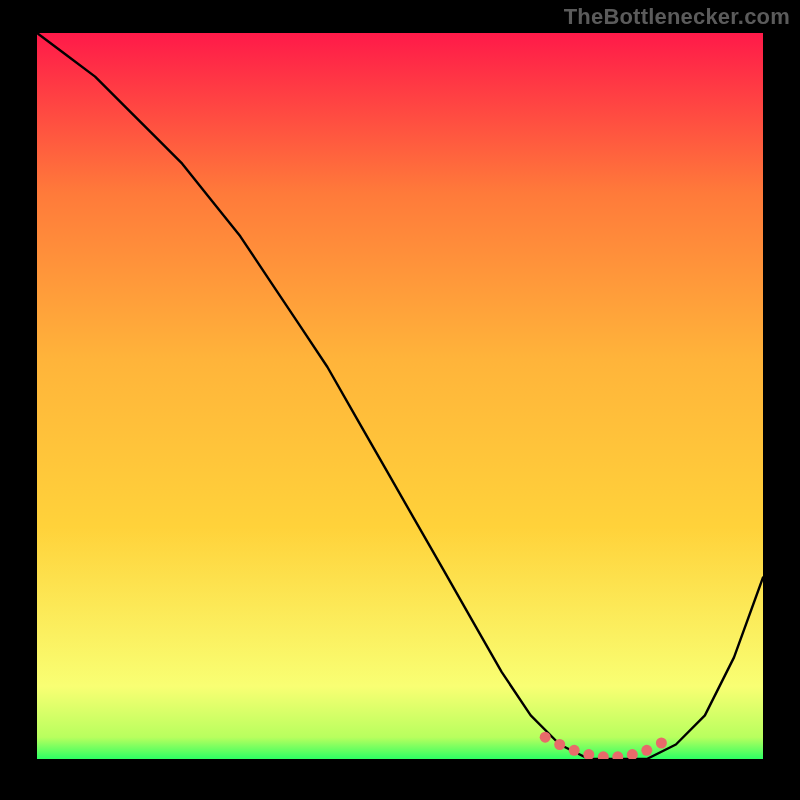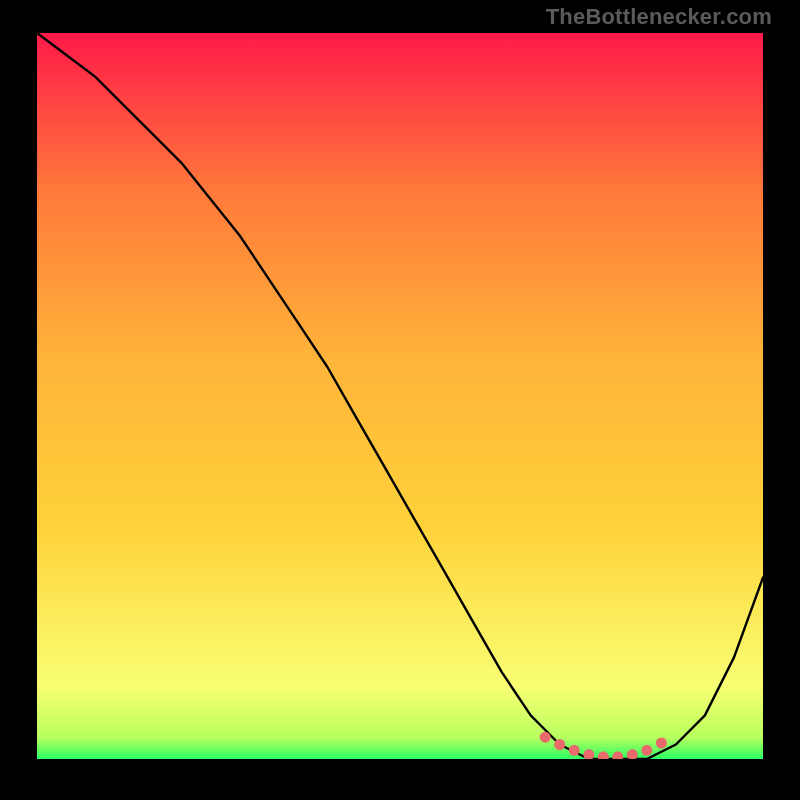--- a/index.html
+++ b/index.html
@@ -13,21 +13,21 @@
   }
   .outer {
     position: relative;
     width: 800px;
     height: 800px;
     background: #000;
   }
   .attribution {
     position: absolute;
     top: 4px;
-    right: 28px;
+    right: 10px;
     color: #5b5b5b;
     font-size: 22px;
     font-weight: 600;
     letter-spacing: 0.2px;
     margin-left: 12px;
   }
   .plot-frame {
     position: absolute;
     left: 37px;
     top: 33px;

